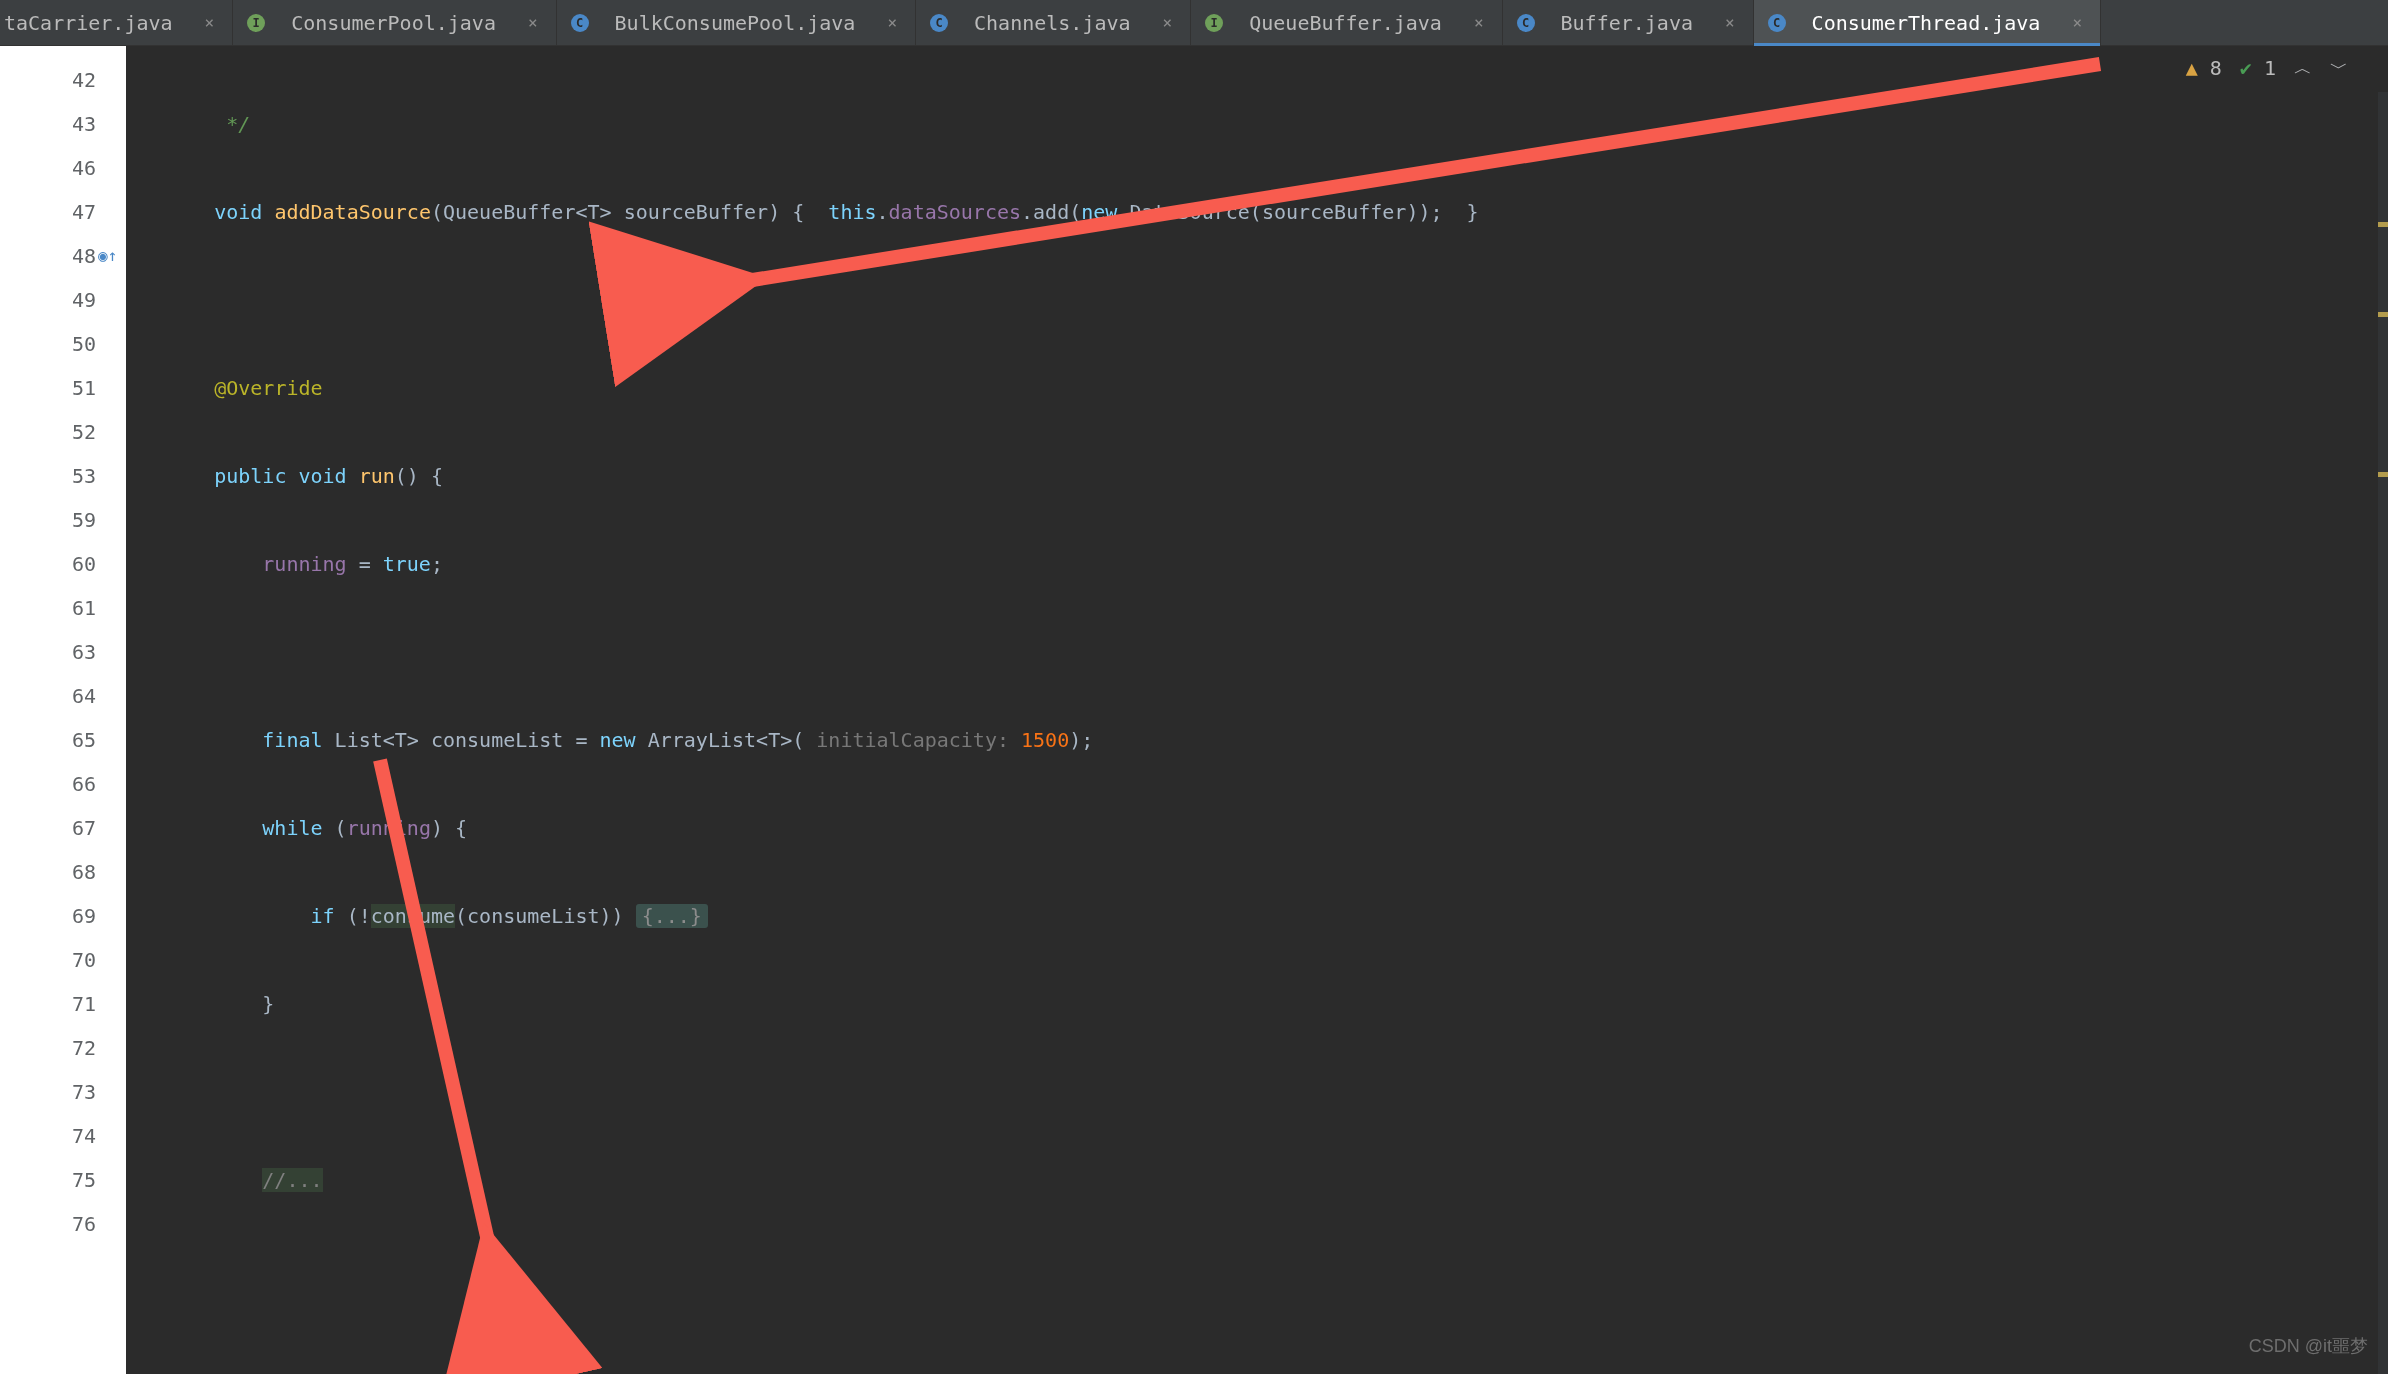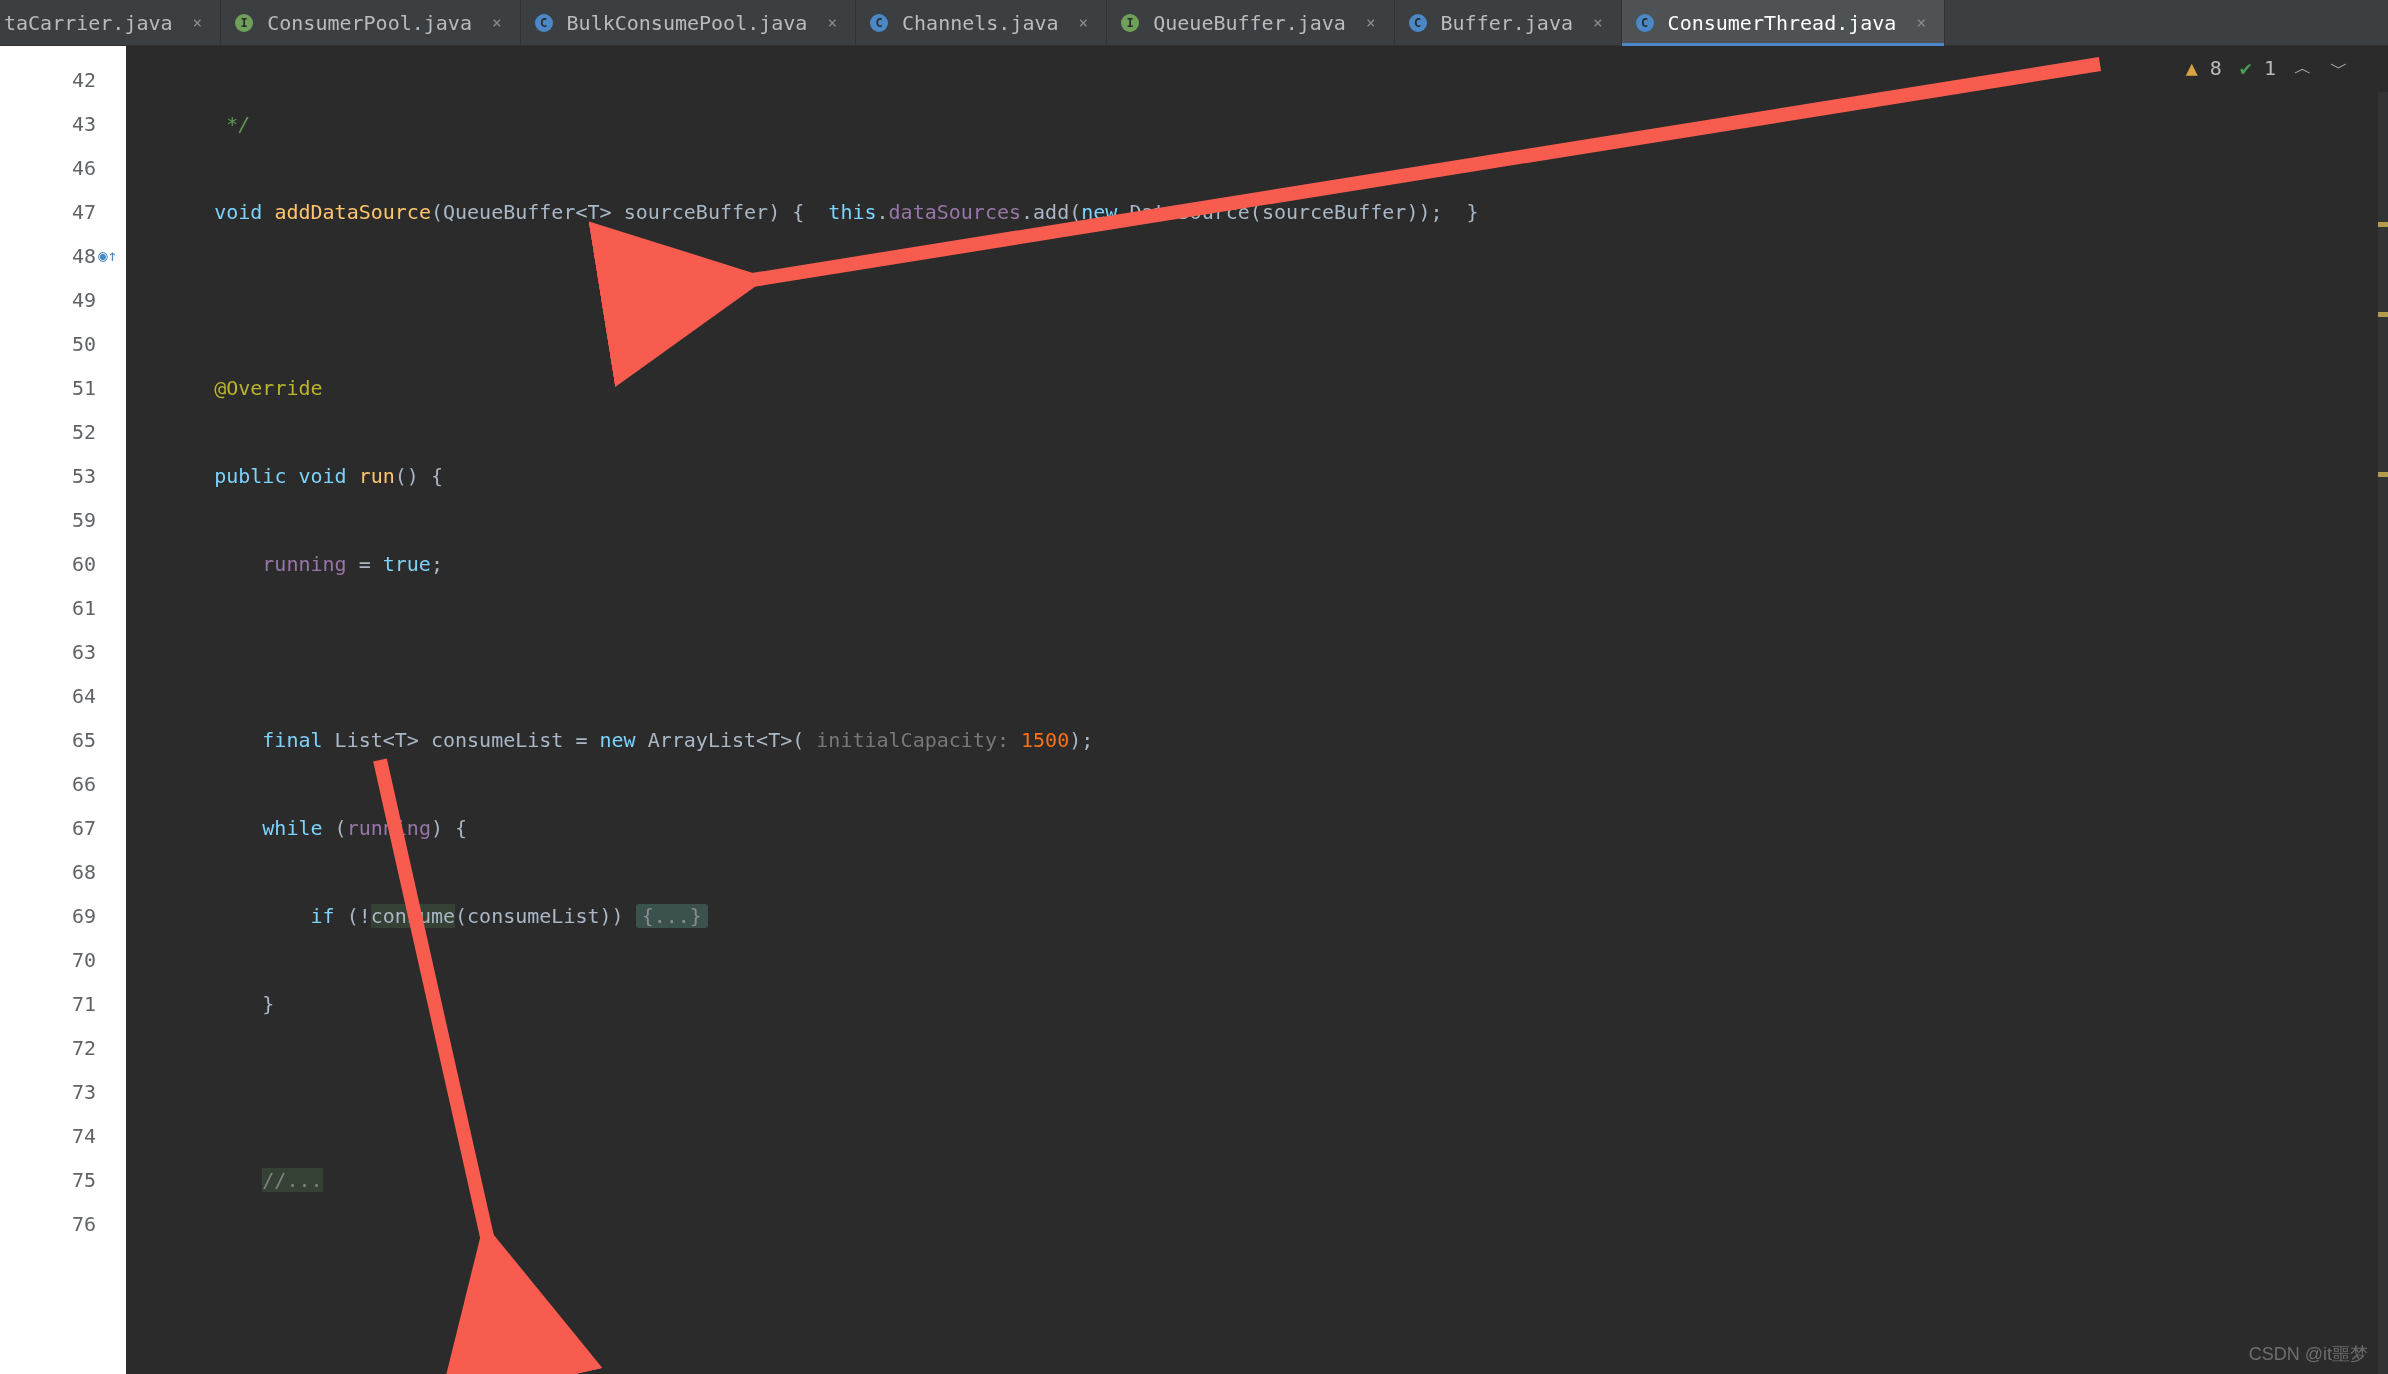--- a/index.html
+++ b/index.html
@@ -21,21 +21,21 @@
   border-bottom: 1px solid #323232;
   align-items: stretch;
 }
 .tab {
   display: flex;
   align-items: center;
   padding: 0 18px 0 14px;
   color: #bbbbbb;
   font-size: 20px;
   border-right: 1px solid #323232;
-  gap: 14px;
+  gap: 26px;
   position: relative;
   cursor: pointer;
 }
 .tab.active { background: #4e5254; color: #ffffff; }
 .tab.active::after {
   content: '';
   position: absolute;
   bottom: -1px;
   left: 0;
   right: 0;
@@ -101,21 +101,21 @@
   top: 46px;
   bottom: 0;
   width: 10px;
   background: #313335;
 }
 .rightbar .mark { position: absolute; right: 0; width: 10px; height: 5px; }
 .mark.y { background: #b39c4d; }
 .watermark {
   position: absolute;
   right: 20px;
-  bottom: 8px;
+  bottom: 16px;
   color: #6e6e6e;
   font-size: 18px;
   font-family: sans-serif;
 }
 .arrow-svg { position: absolute; top: 0; left: 0; pointer-events: none; z-index: 5; }
 </style>
 </head>
 <body>
 
 <div class="container">

